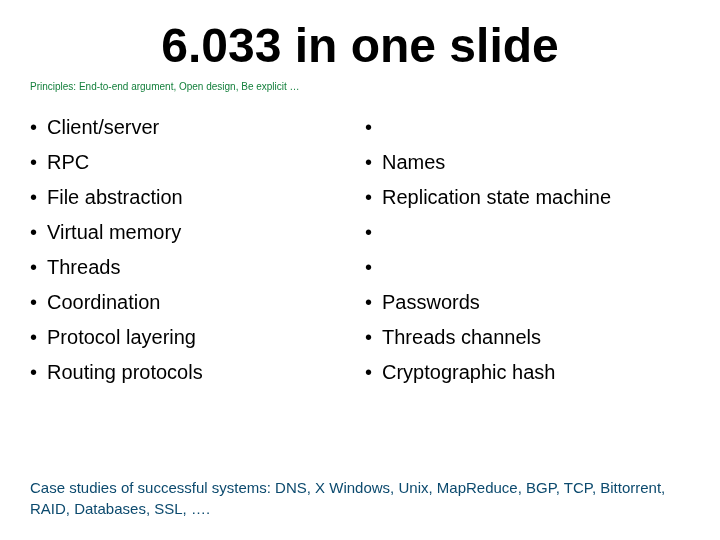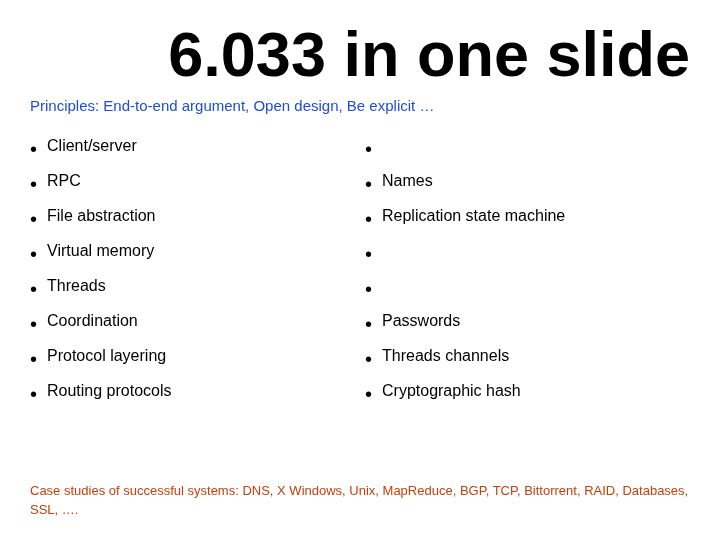--- a/index.html
+++ b/index.html
@@ -18,31 +18,31 @@
 
     .slide {
       width: 720px;
       height: 540px;
       padding: 20px 30px 20px 30px;
       display: flex;
       flex-direction: column;
     }
 
     .title {
-      font-size: 63px;
+      font-size: 48px;
       font-weight: bold;
-      text-align: right;
+      text-align: center;
       color: #000000;
       margin-bottom: 8px;
       line-height: 1.1;
     }
 
     .subtitle {
-      font-size: 15px;
-      color: #1d4ed8;
+      font-size: 10px;
+      color: #15803d;
       margin-bottom: 18px;
     }
 
     .content-area {
       display: flex;
       flex-direction: row;
       flex: 1;
       gap: 10px;
     }
 
@@ -63,27 +63,27 @@
     }
 
     .bullet-dot {
       margin-right: 10px;
       font-size: 20px;
       line-height: 1.55;
       flex-shrink: 0;
     }
 
     .bullet-text {
-      font-size: 16px;
+      font-size: 20px;
       line-height: 1.55;
     }
 
     .footer {
-      font-size: 13px;
-      color: #c2410c;
+      font-size: 15px;
+      color: #0c4a6e;
       margin-top: 5px;
       line-height: 1.45;
     }
   </style>
 </head>
 <body>
 
 <div class="slide">
   <div class="title">6.033 in one slide</div>
   <div class="subtitle">Principles: End-to-end argument, Open design, Be explicit …</div>

